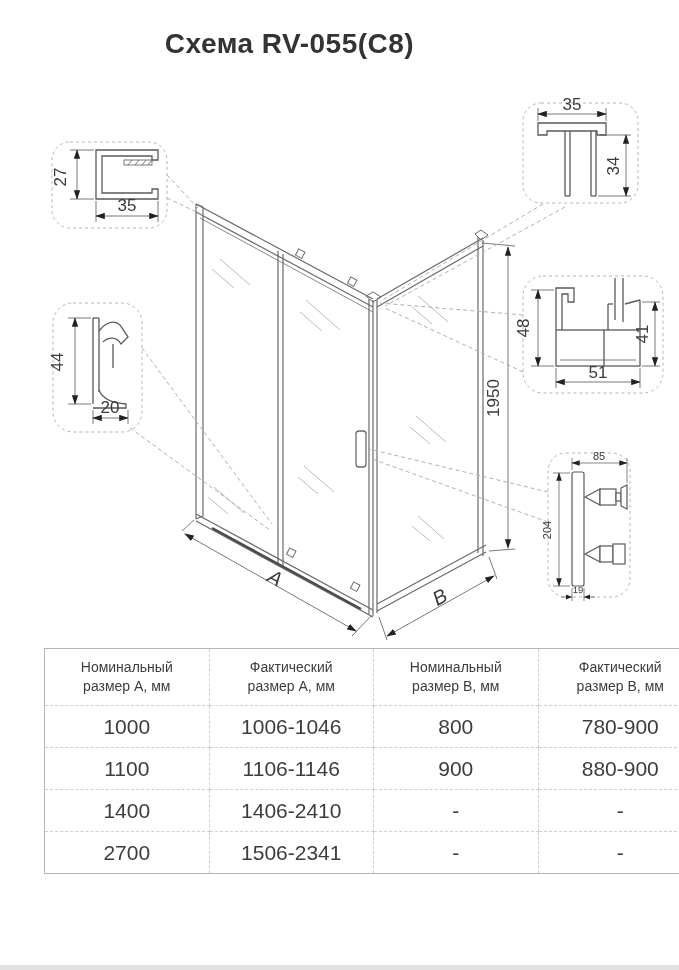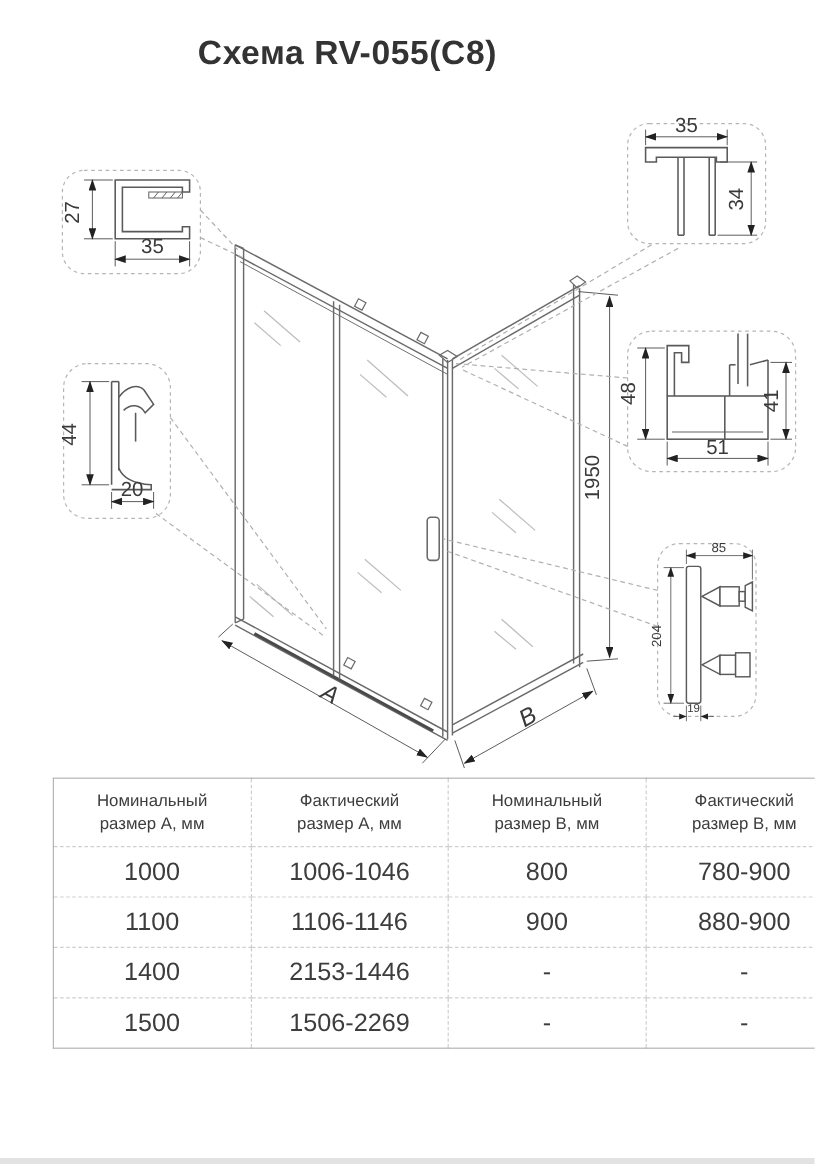--- a/index.html
+++ b/index.html
@@ -306,27 +306,27 @@
         <td>780-900</td>
       </tr>
       <tr>
         <td>1100</td>
         <td>1106-1146</td>
         <td>900</td>
         <td>880-900</td>
       </tr>
       <tr>
         <td>1400</td>
-        <td>2153-1446</td>
+        <td>1406-2410</td>
         <td>-</td>
         <td>-</td>
       </tr>
       <tr>
-        <td>1500</td>
-        <td>1506-2269</td>
+        <td>2700</td>
+        <td>1506-2341</td>
         <td>-</td>
         <td>-</td>
       </tr>
     </tbody>
   </table>
 
   <div class="bottom-strip"></div>
 </div>
 
 </body></html>

